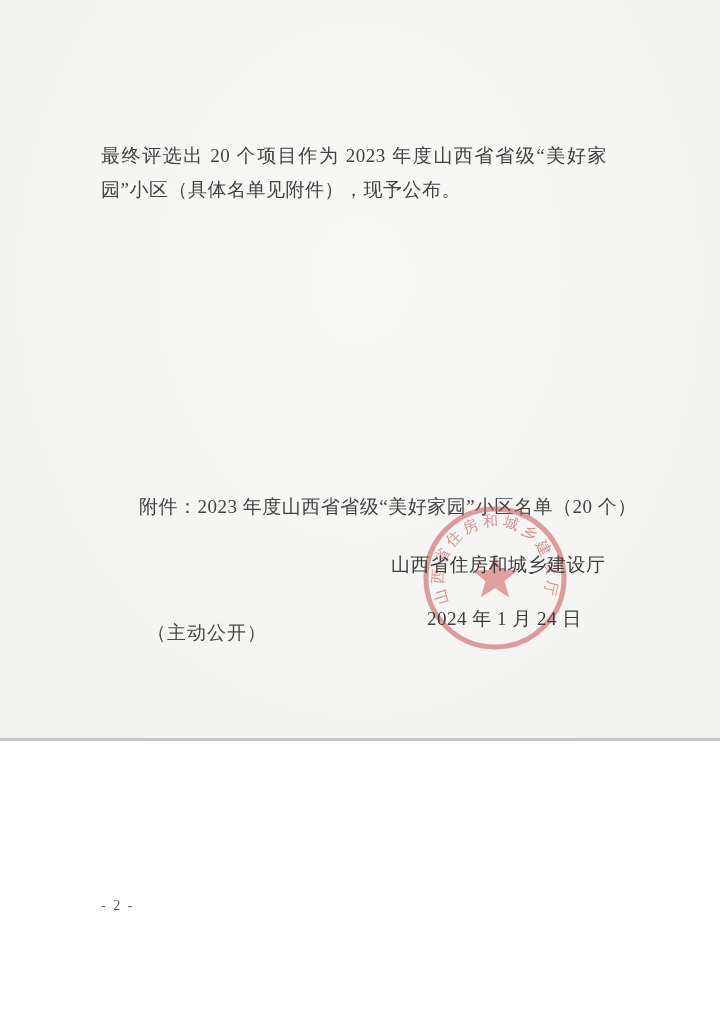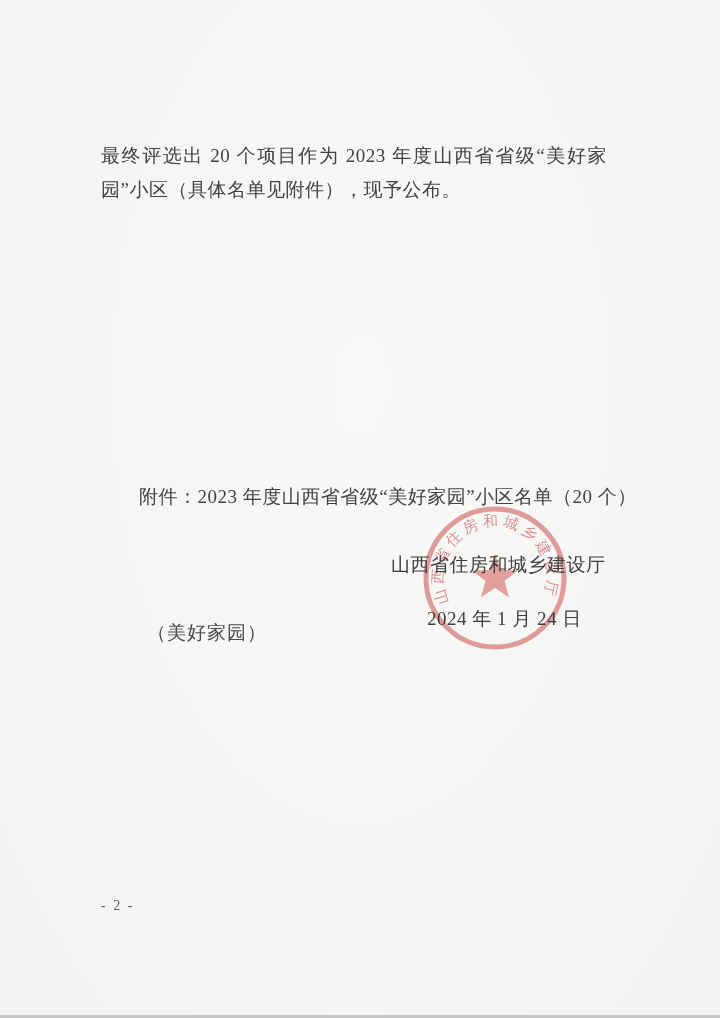--- a/index.html
+++ b/index.html
@@ -6,40 +6,40 @@
     margin: 0;
     padding: 0;
     width: 720px;
     height: 1018px;
     overflow: hidden;
     font-family: "Liberation Serif", "DejaVu Serif", serif;
   }
   .page {
     position: relative;
     width: 720px;
-    height: 1018px;
+    height: 741px;
     background: radial-gradient(ellipse at 50% 38%, #f8f8f6 0%, #f5f5f3 55%, #f2f2f0 100%);
   }
   .body-text {
     position: absolute;
     left: 101px;
     top: 139px;
     width: 506px;
     font-size: 19px;
     line-height: 34px;
     color: #424242;
     text-align: justify;
     letter-spacing: 0.5px;
   }
   .para { margin: 0; }
   .para.indent { text-indent: 2em; }
   .attachment {
     position: absolute;
     left: 101px;
-    top: 480px;
+    top: 490px;
     width: 540px;
     padding-left: 38px;
     font-size: 19px;
     line-height: 34px;
     color: #424242;
     letter-spacing: 0.5px;
   }
   .seal {
     position: absolute;
     left: 420px;
@@ -135,20 +135,20 @@
         <textPath href="#sealArc" startOffset="2">山西省住房和城乡建设厅</textPath>
       </text>
       <polygon class="seal-star" points="75,51 80.9,66.9 97.8,67.6 84.5,78.1 89.1,94.4 75,85 60.9,94.4 65.5,78.1 52.2,67.6 69.1,66.9"></polygon>
     </svg>
   </div>
 
   <div class="sig-org">山西省住房和城乡建设厅</div>
 
   <div class="sig-date">2024 年 1 月 24 日</div>
 
-  <div class="disclosure">（美好家园）</div>
+  <div class="disclosure">（主动公开）</div>
 
   <div class="page-number">- 2 -</div>
 
   <div class="paper-crease"></div>
   <div class="paper-edge"></div>
 
 </div>
 
 </body></html>

